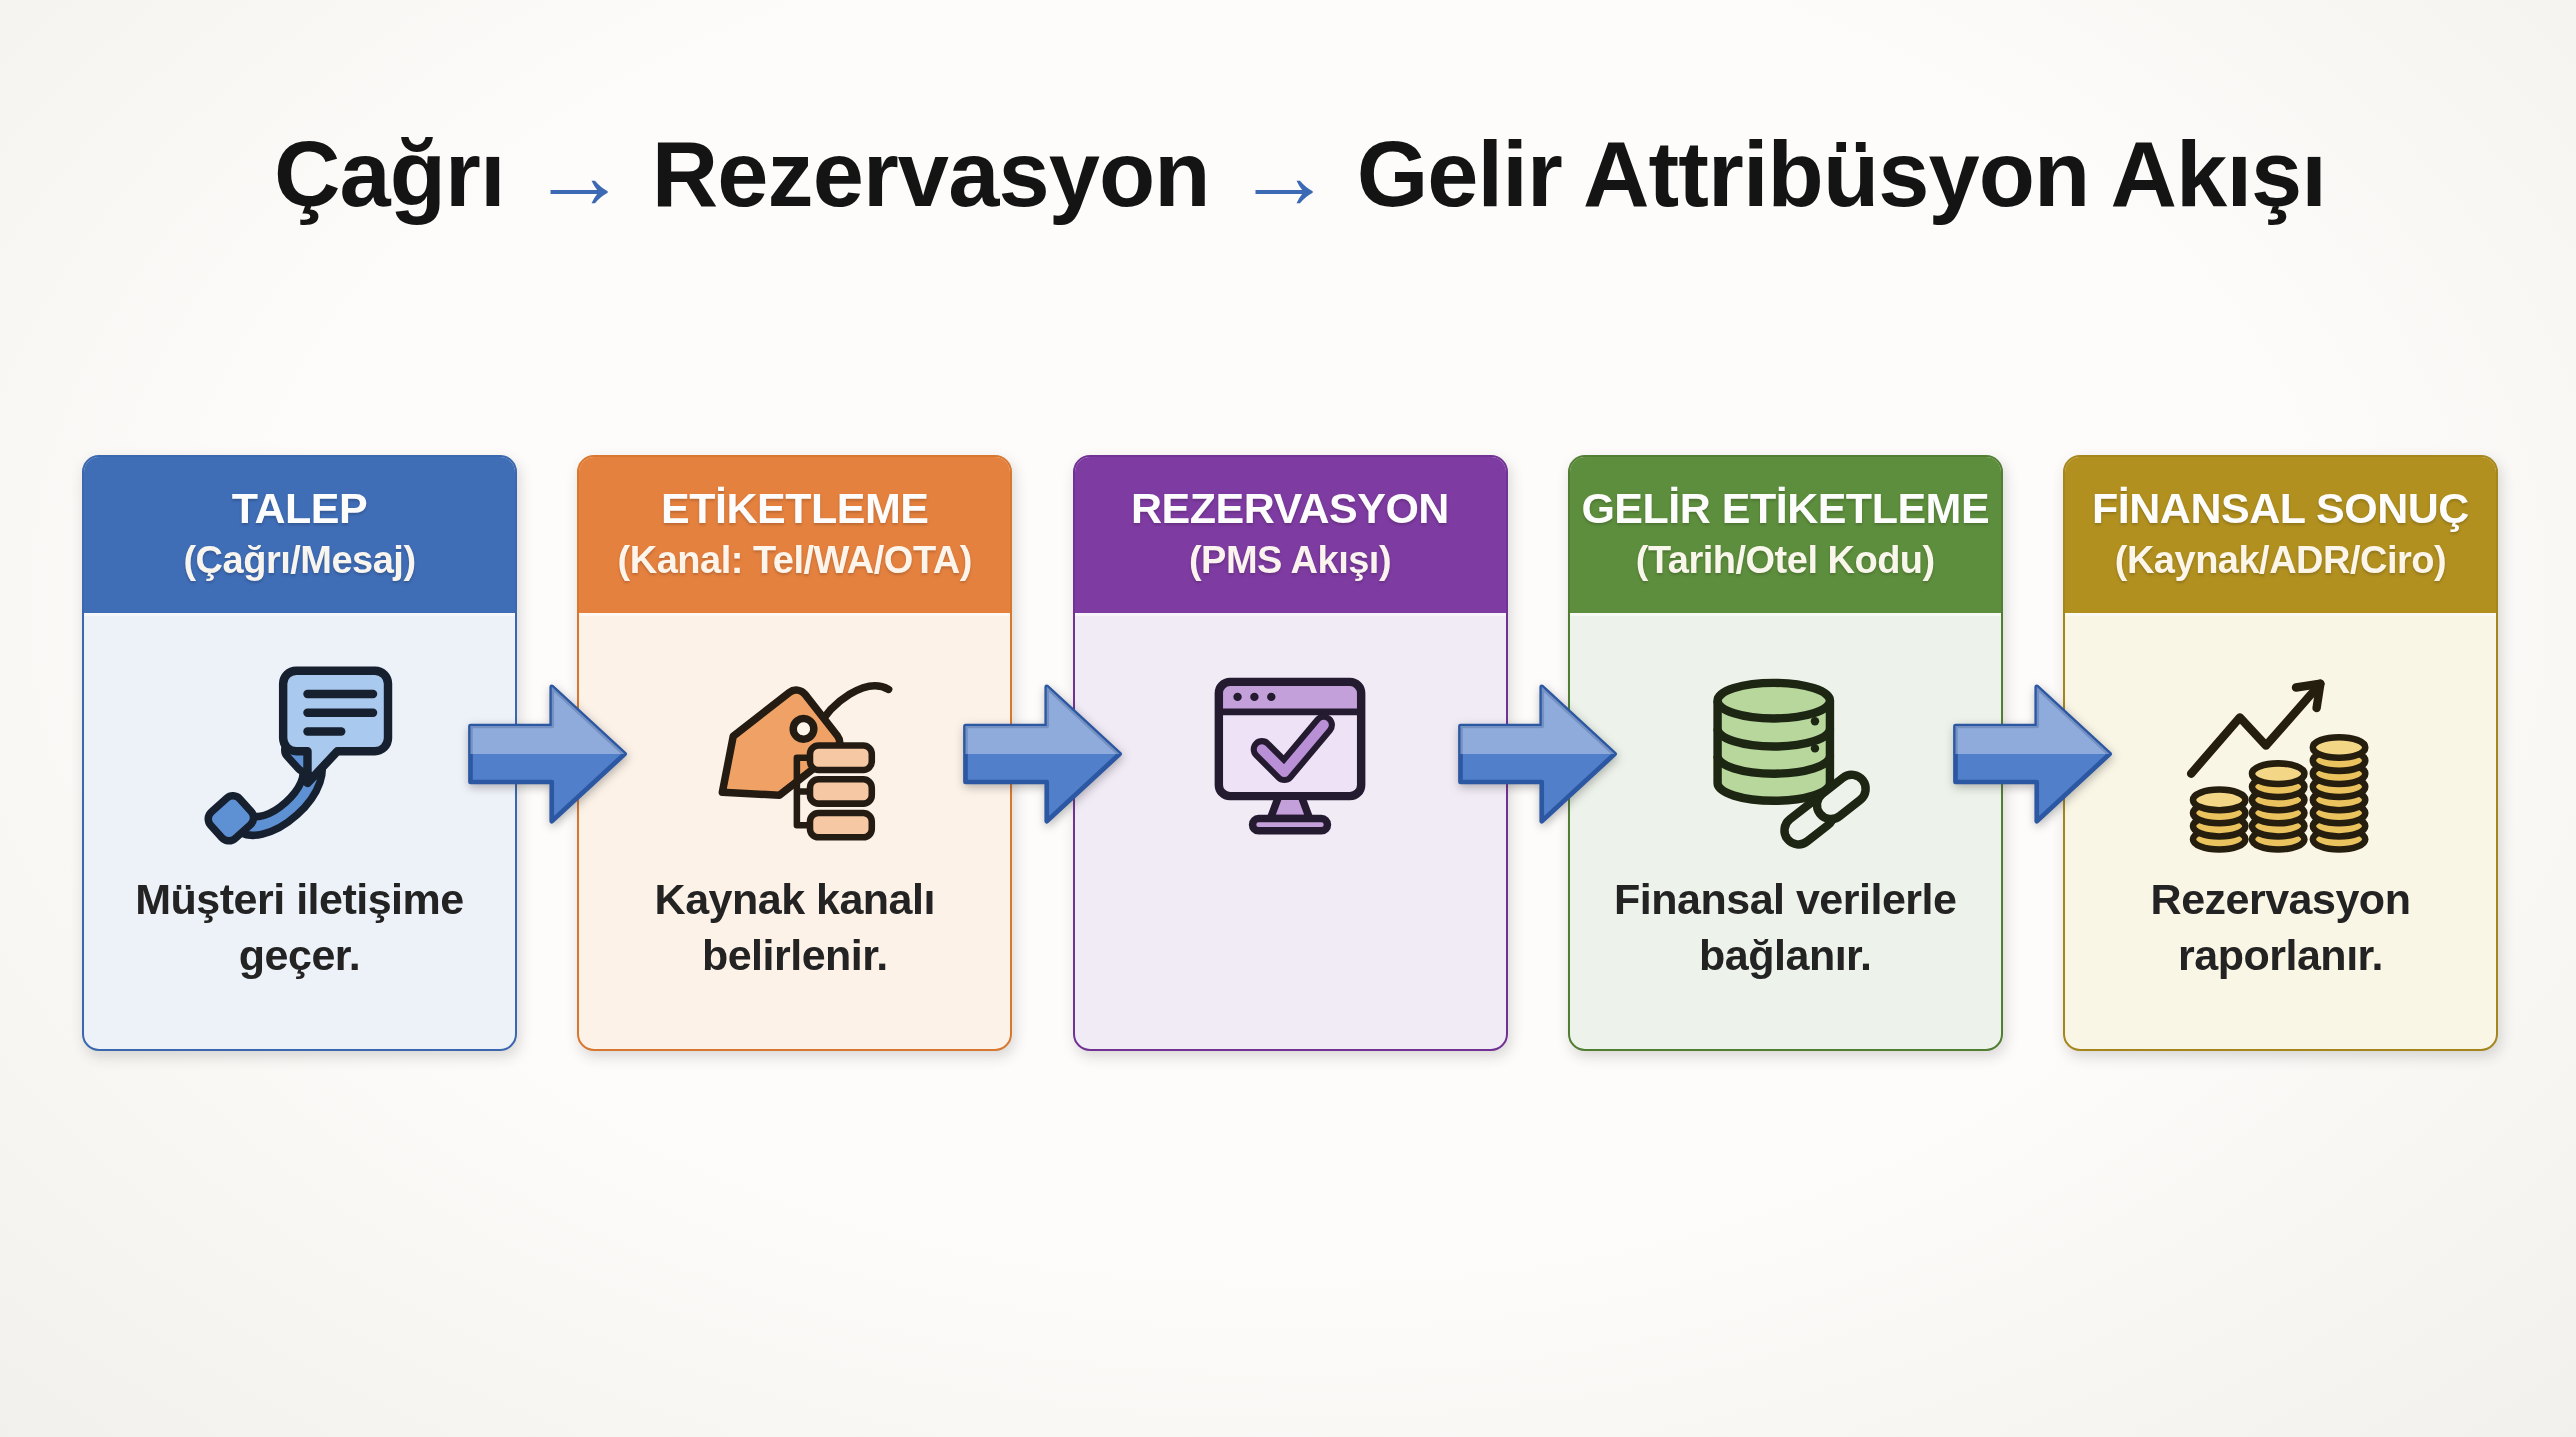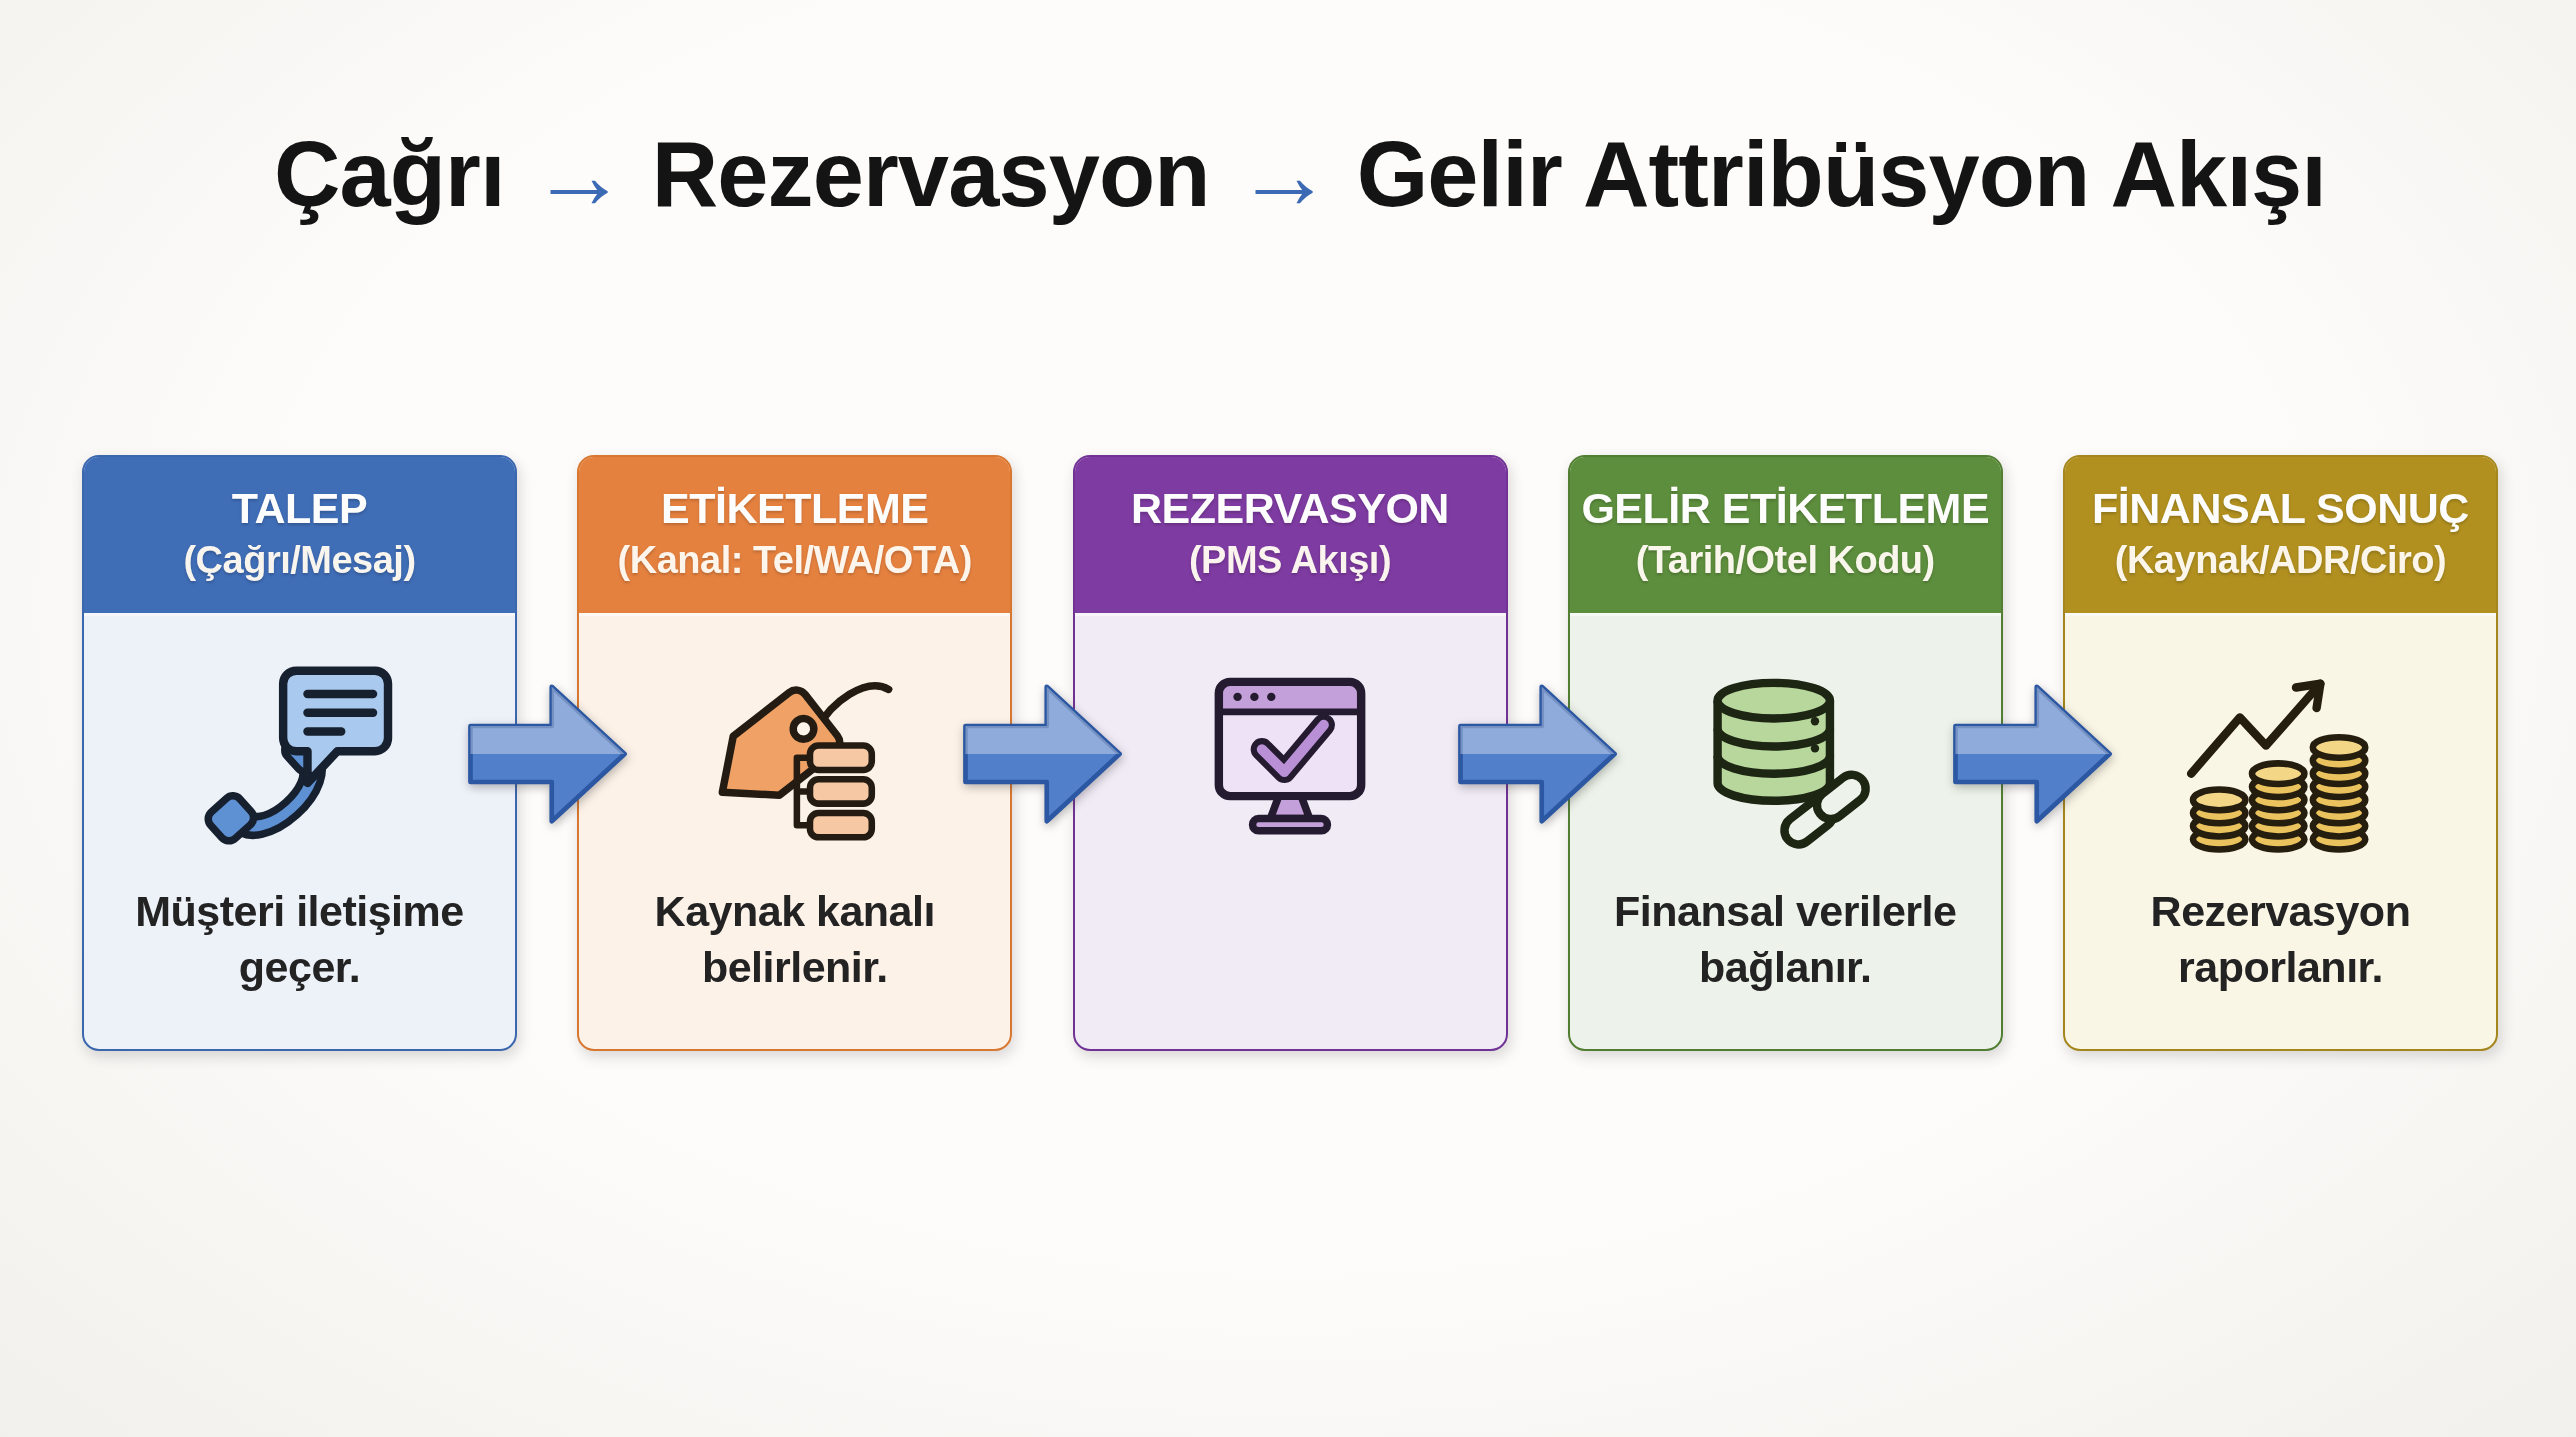--- a/index.html
+++ b/index.html
@@ -40,21 +40,21 @@
     line-height:1.1;text-align:center;
   }
   .step-subheading{
     font-size:38px;font-weight:700;color:rgba(255,250,242,0.97);
     line-height:1.1;text-align:right;letter-spacing:-0.5px;
   }
   .step-body{height:431px;display:flex;flex-direction:column;align-items:center;}
   .step-icon{width:206px;height:197px;margin-top:47px;flex:none;}
   .step-icon svg{width:100%;height:100%;display:block;}
   .step-desc{
-    margin-top:24px;padding:0 7.5px;
+    margin-top:12px;padding:0 7.5px;
     font-size:43px;font-weight:700;color:#232323;
     text-align:center;line-height:1.3;letter-spacing:-0.5px;
   }
   .flow-arrow{
     position:absolute;top:683px;width:161px;height:142px;
     transform:translateX(-50%);z-index:6;
     filter:drop-shadow(1.9px 3.7px 4.7px rgba(50,50,50,0.35));
   }
   .arrow-fill-light{opacity:0.35;}
 </style>

